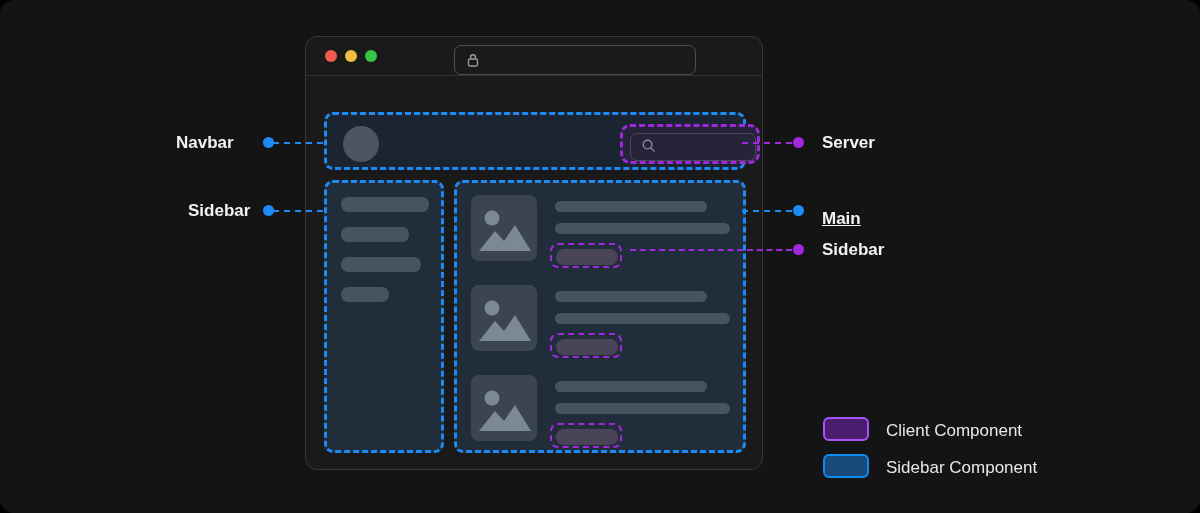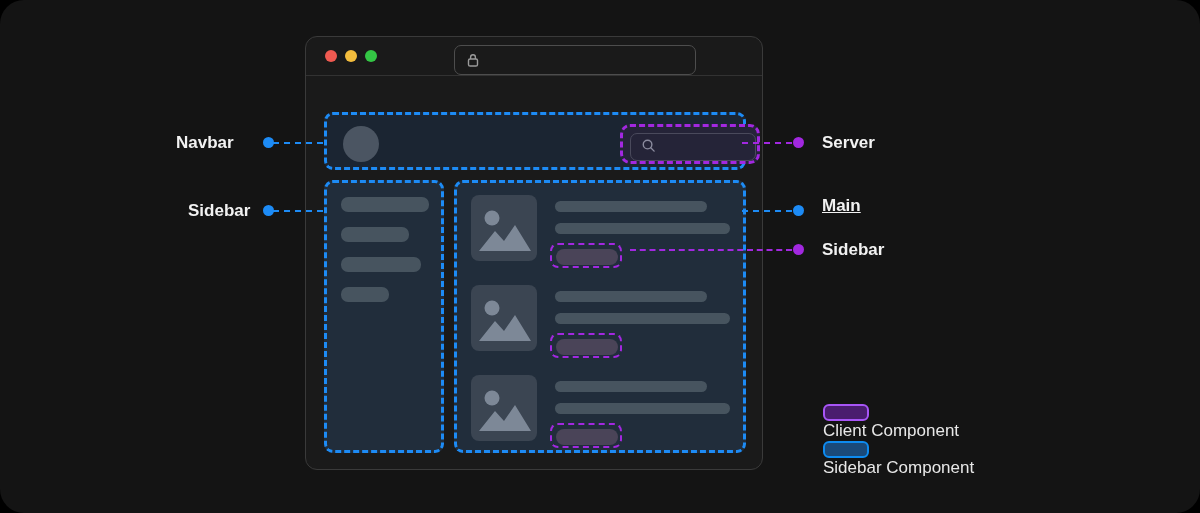--- a/index.html
+++ b/index.html
@@ -8,21 +8,21 @@
     background: #000;
   }
   body {
     font-family: "Liberation Sans", sans-serif;
   }
   #stage {
     position: relative;
     width: 1200px;
     height: 513px;
     background: #141414;
-    border-radius: 24px;
+    border-radius: 14px;
     overflow: hidden;
   }
 
   
   #browser {
     position: absolute;
     left: 305px;
     top: 36px;
     width: 458px;
     height: 434px;
@@ -191,23 +191,22 @@
   .annot-dot.client { background: #a228e0; }
 
   
   #legend {
     position: absolute;
     left: 823px;
     top: 404px;
   }
   .legend-row {
     display: flex;
-    align-items: flex-start;
+    align-items: flex-end;
     height: 37px;
-    flex-direction: column;
   }
   .legend-swatch {
     width: 46px;
     height: 24px;
     border-radius: 6px;
     box-sizing: border-box;
     margin-right: 17px;
   }
   .legend-swatch.client { background: #4a1d6e; border: 2.5px solid #a855f7; }
   .legend-swatch.server { background: #1a4a7a; border: 2.5px solid #0d8bf0; }
@@ -316,21 +315,21 @@
   <div class="annot-label" style="left:188px; top:201px;">Sidebar</div>
   <div class="annot-dot server" style="left:263px; top:205px;"></div>
   <div class="annot-line" style="left:273px; top:210px; width:50px;"></div>
 
   <div class="annot-line client" style="left:742px; top:142px; width:50px;"></div>
   <div class="annot-dot client" style="left:793px; top:137px;"></div>
   <div class="annot-label" style="left:822px; top:133px;">Server</div>
 
   <div class="annot-line" style="left:742px; top:210px; width:50px;"></div>
   <div class="annot-dot server" style="left:793px; top:205px;"></div>
-  <div class="annot-label" style="left:822px; top:196px;text-decoration:underline;">Main</div>
+  <div class="annot-label" style="left:822px; top:209px;text-decoration:underline;">Main</div>
 
   <div class="annot-line client" style="left:630px; top:249px; width:162px;"></div>
   <div class="annot-dot client" style="left:793px; top:244px;"></div>
   <div class="annot-label" style="left:822px; top:240px;">Sidebar</div>
 
   <div id="legend">
     <div class="legend-row">
       <span class="legend-swatch client"></span>
       <span class="legend-text">Client Component</span>
     </div>

